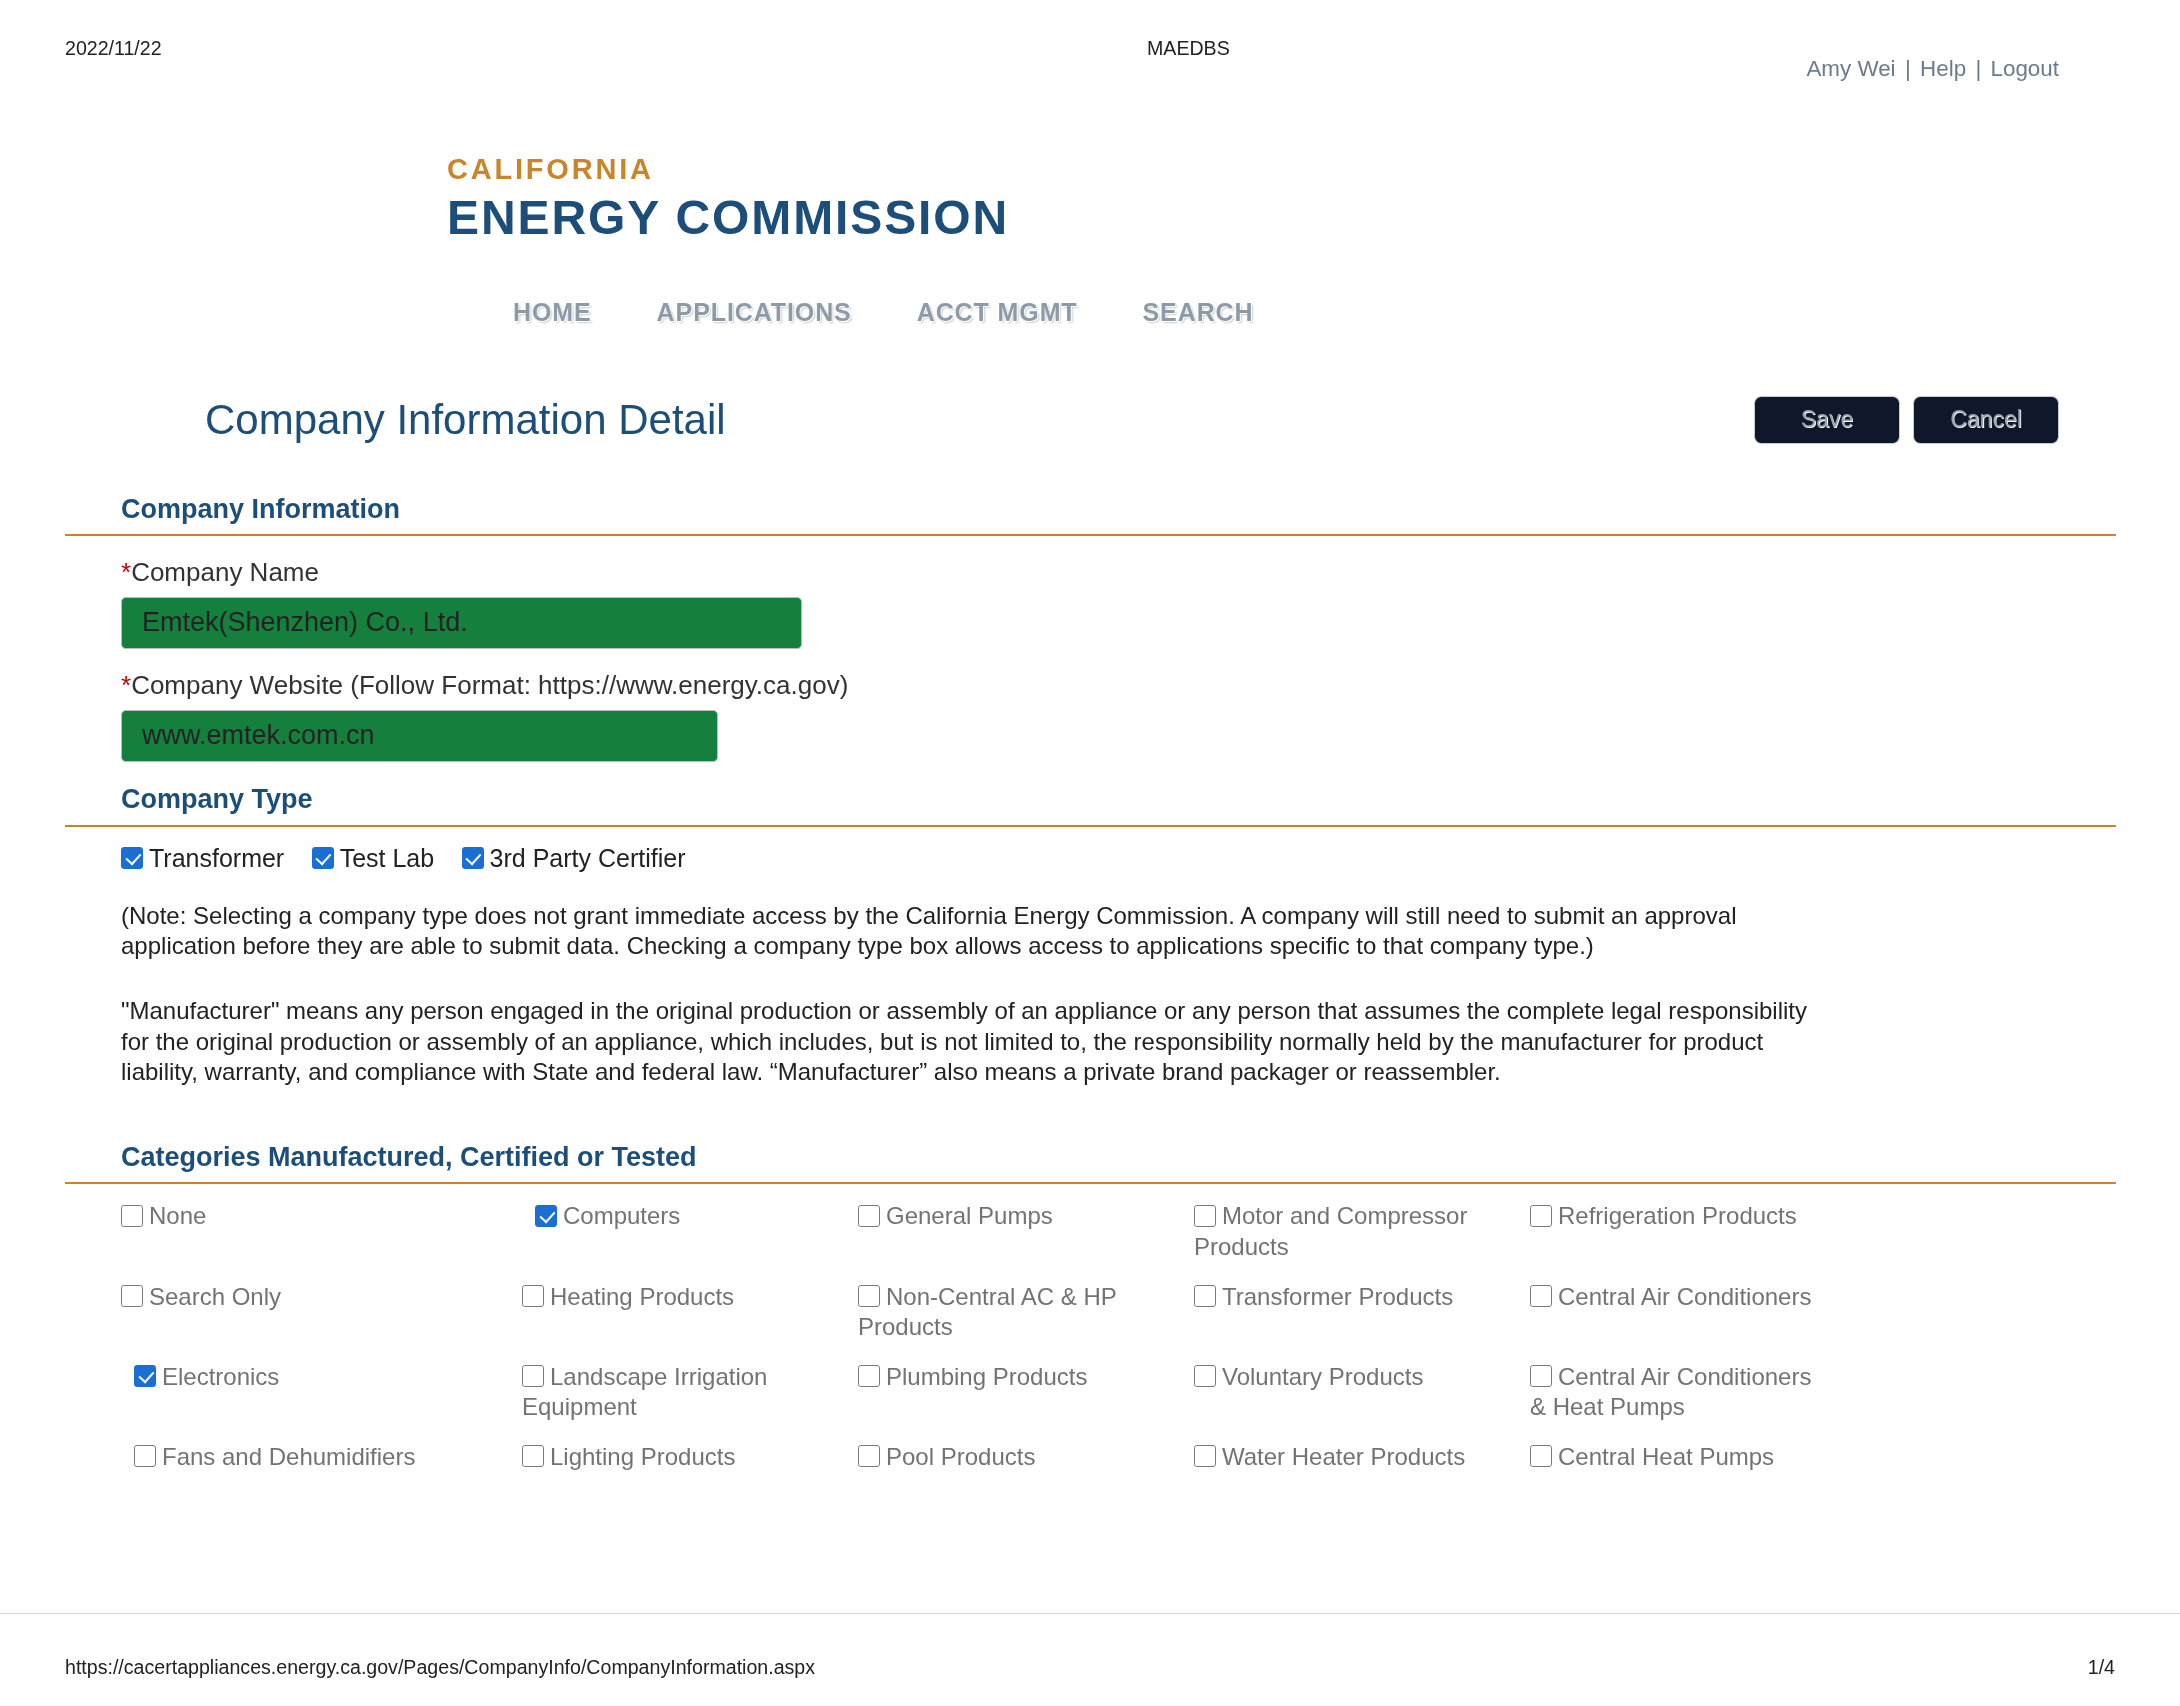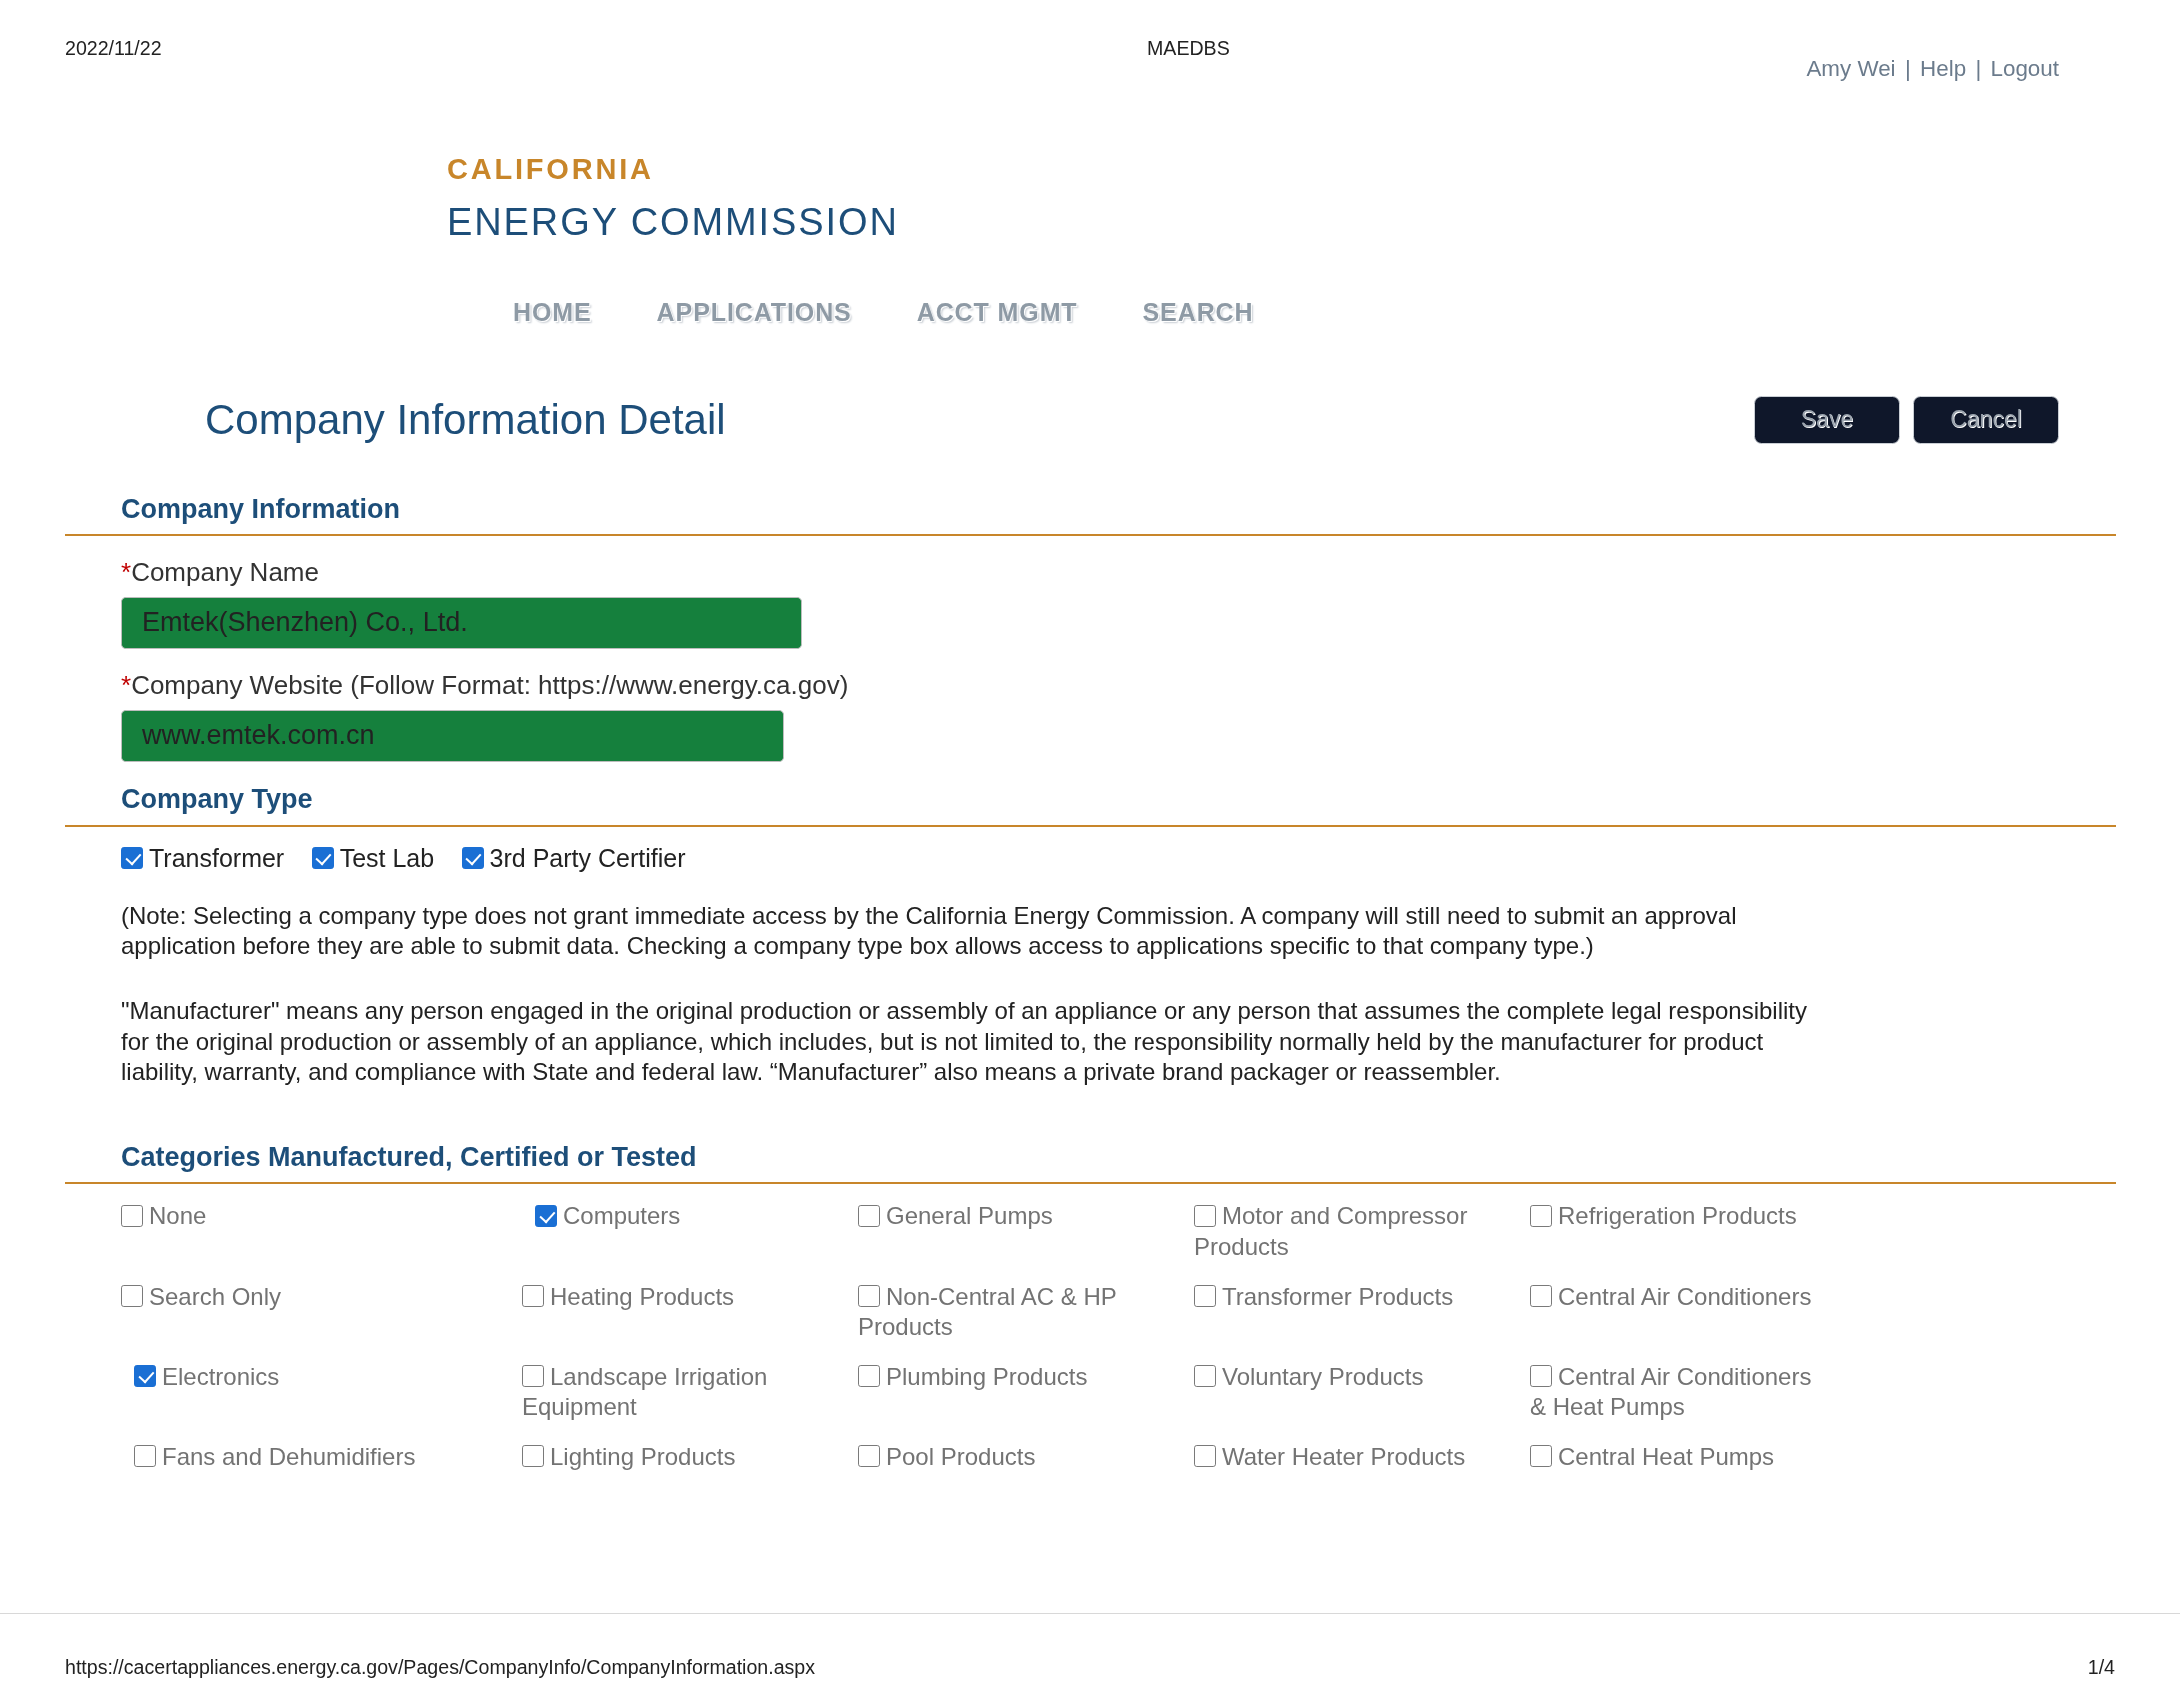--- a/index.html
+++ b/index.html
@@ -87,25 +87,25 @@
     position: absolute;
     left: 261px; top: 13px;
   }
   .brand .l1 {
     font-size: 29px;
     letter-spacing: 2.8px;
     color: #c8862a;
     font-weight: bold;
   }
   .brand .l2 {
-    font-size: 38px;
+    font-size: 48px;
     letter-spacing: 1.9px;
     color: #1d4e79;
-    font-weight: normal;
-    margin-top: 15px;
+    font-weight: bold;
+    margin-top: 4px;
   }
   .navbar {
     position: absolute;
     left: 513px;
     top: 298px;
     font-size: 25px;
     font-weight: bold;
     letter-spacing: 0.9px;
     color: #8e9aa5;
   }
@@ -283,21 +283,21 @@
 
   <div class="content-block">
     <div class="field-label">
       <span class="req">*</span><span>Company Name</span>
     </div>
     <div class="text-input">Emtek(Shenzhen) Co., Ltd.</div>
 
     <div class="field-label">
       <span class="req">*</span><span>Company Website (Follow Format: https://www.energy.ca.gov)</span>
     </div>
-    <div class="text-input" style="width:663px;">www.emtek.com.cn</div>
+    <div class="text-input" style="width:597px;">www.emtek.com.cn</div>
   </div>
 
   <div class="section-head" style="margin-top:22.4px;">Company Type</div>
 
   <div class="content-block">
     <div class="cbrow">
       <span class="cb-item">
         <span class="cb checked"></span><span>Transformer</span>
       </span>
       <span class="cb-item">

